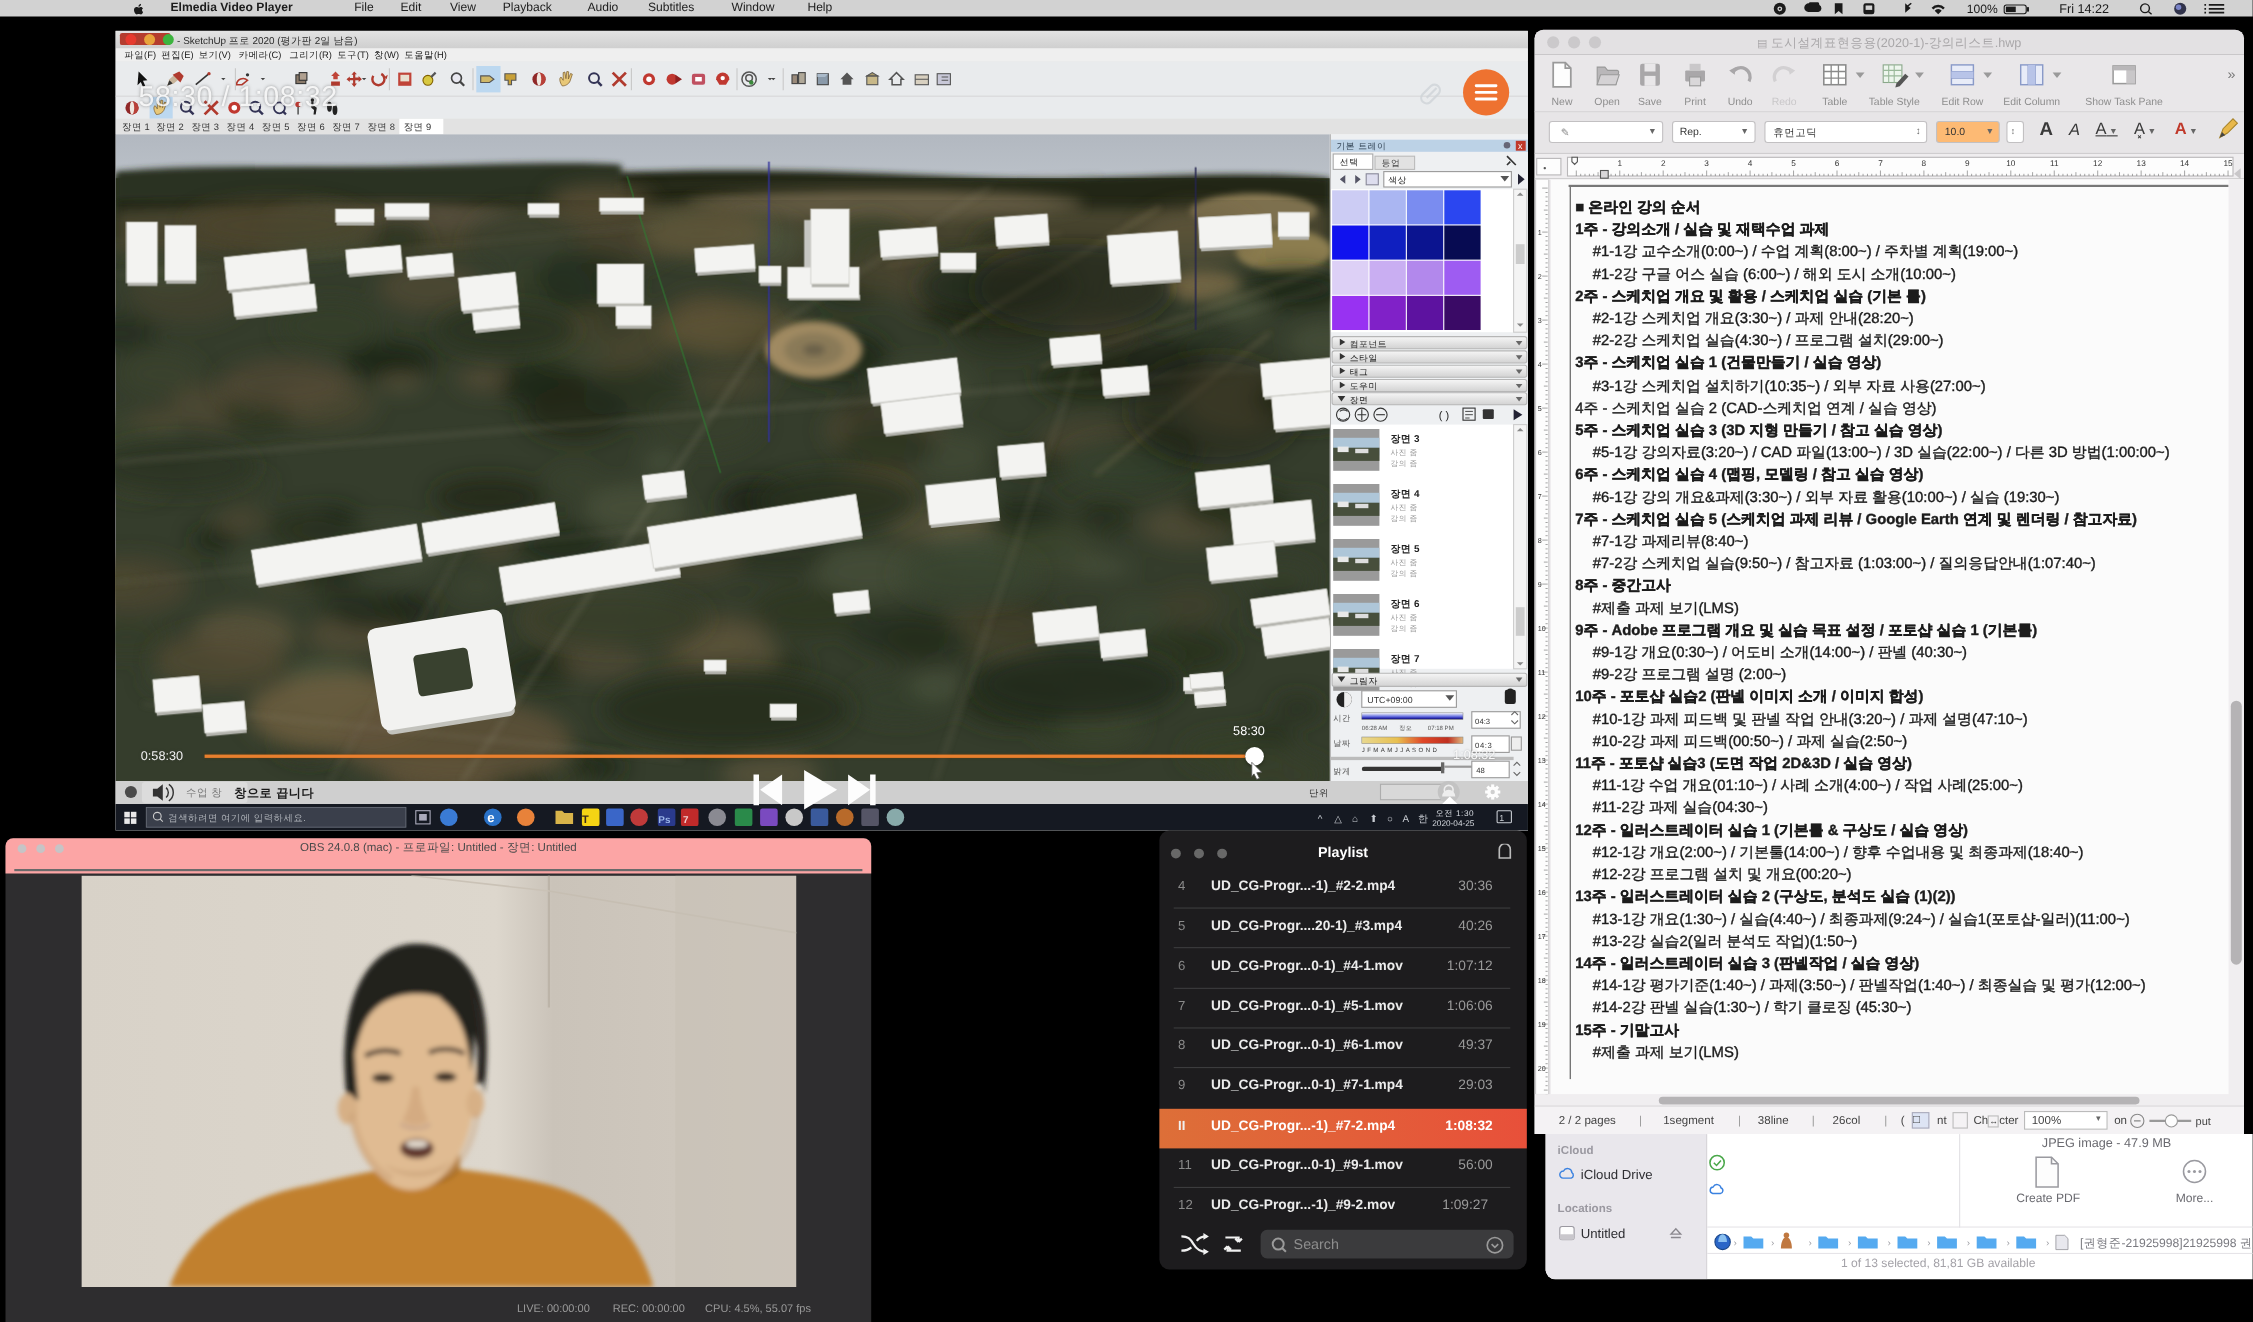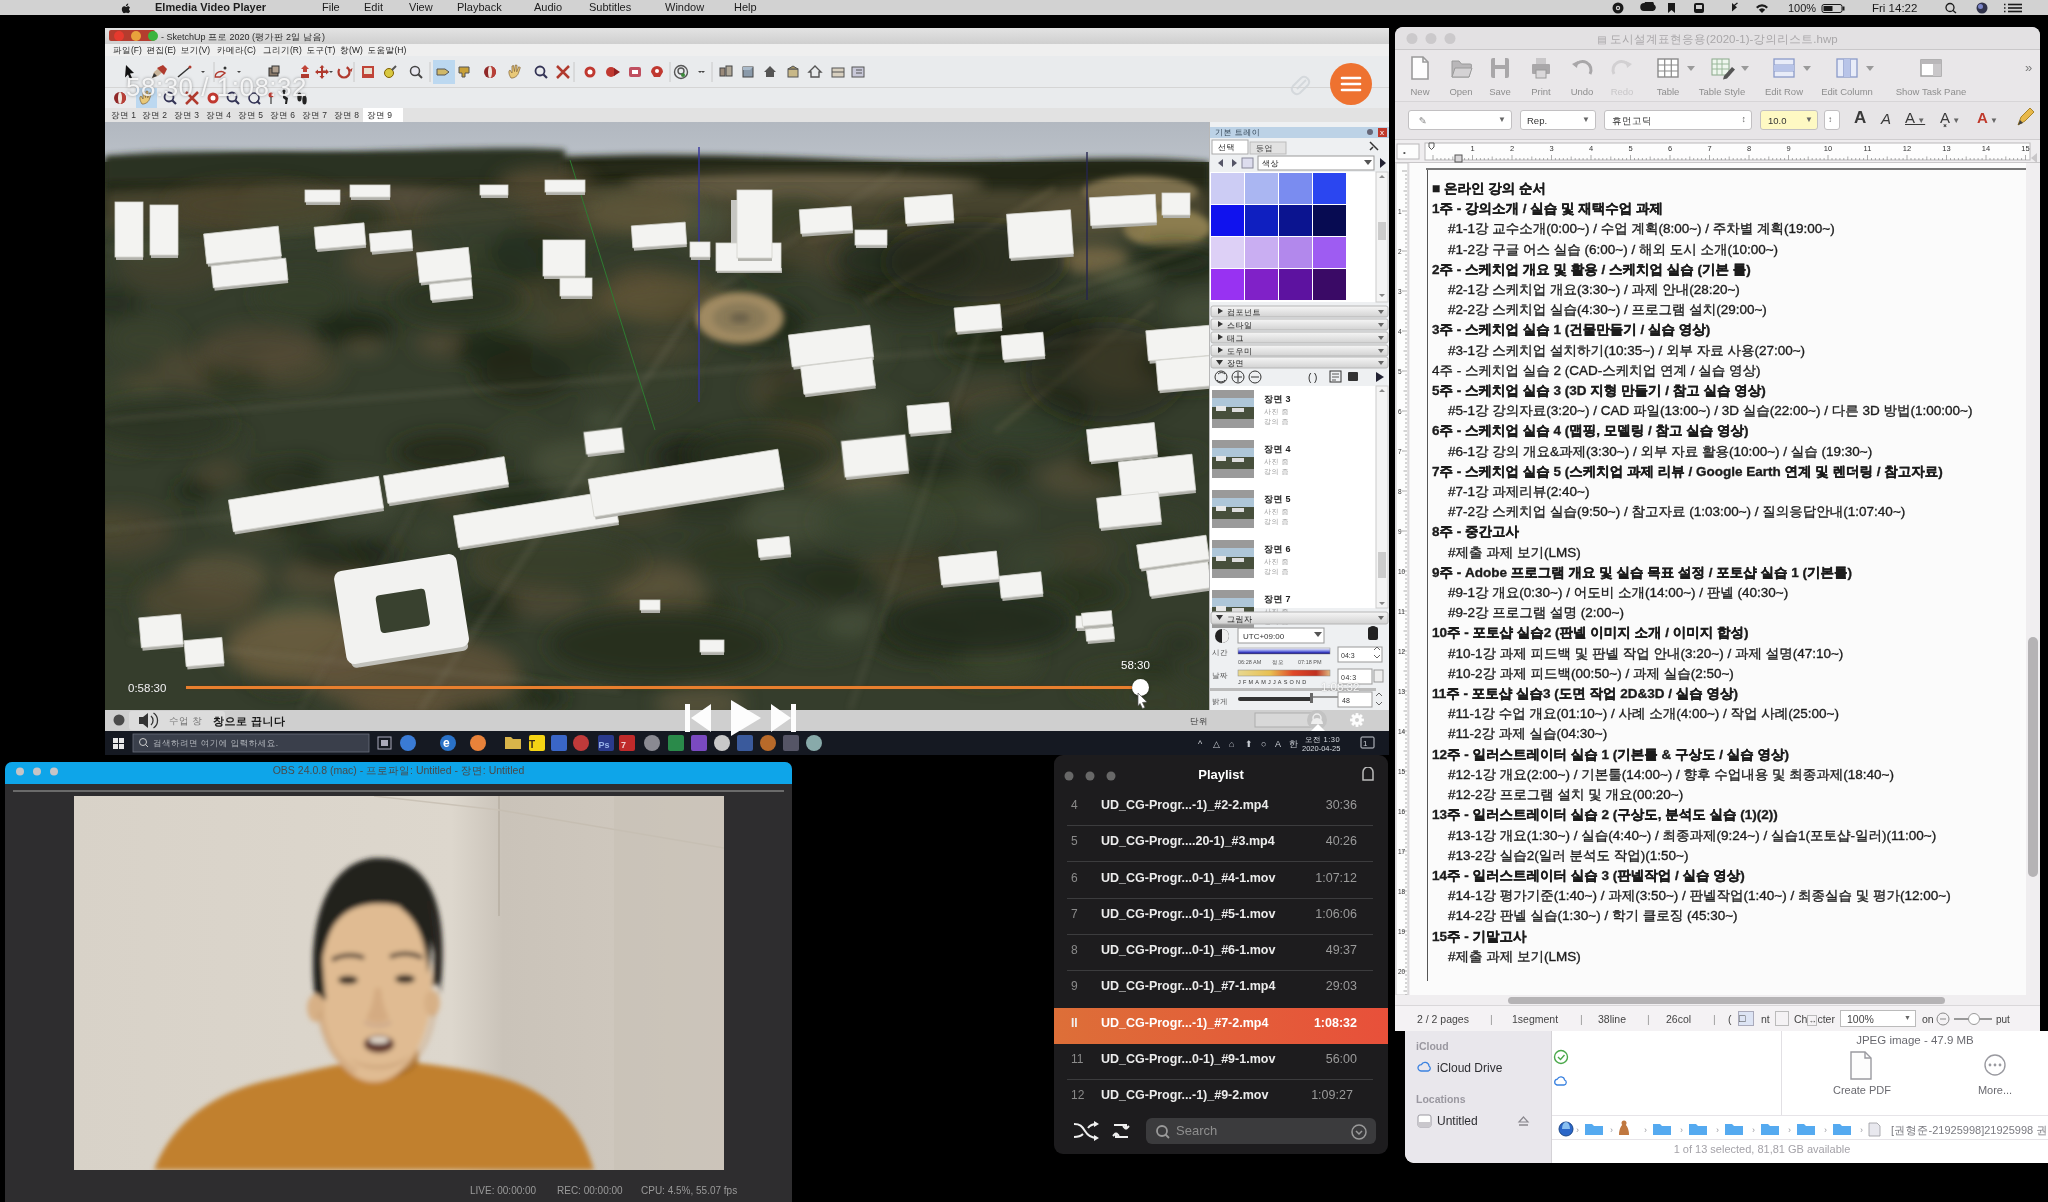--- a/index.html
+++ b/index.html
@@ -14,21 +14,21 @@
 #su-menu{left:0;top:16px;width:1284px;height:12px;background:#efefef;font-size:8.5px;color:#222;}
 #su-tb1{left:0;top:28px;width:1284px;height:32px;background:#e9ebed;border-bottom:1px solid #d5d5d5;}
 #su-tb2{left:0;top:60px;width:1284px;height:20px;background:#e9ebed;}
 #su-tabs{left:0;top:80px;width:1284px;height:14px;background:#e2e2e2;font-size:8.5px;color:#333;}
 #viewport{left:0;top:94px;width:1104px;height:616px;}
 #tray{left:1104px;top:94px;width:180px;height:633px;background:#f0f0f0;border-left:1px solid #b8b8b8;}
 #subbar{left:0;top:682px;width:1284px;height:21px;background:#d0d0d0;}
 #wtask{left:0;top:703px;width:1284px;height:24px;background:#161a22;}
 
 #obs{left:5px;top:762px;width:787px;height:440px;background:#2e2d2f;border-radius:7px 7px 0 0;}
-#obs-title{left:0;top:0;width:787px;height:22px;background:#0ea5e9;border-radius:7px 7px 0 0;font-size:10.5px;color:#4a4a4a;}
+#obs-title{left:0;top:0;width:787px;height:32px;background:#fca5a5;border-radius:7px 7px 0 0;font-size:10.5px;color:#4a4a4a;}
 
 #pl{left:1054px;top:755px;width:334px;height:399px;background:rgba(30,29,31,0.97);border-radius:9px;color:#e6e6e6;}
 
 #hwp{left:1395px;top:27px;width:645px;height:1004px;background:#e9e7e9;border-radius:8px 8px 0 0;}
 
 #finder{left:1405px;top:1031px;width:643px;height:132px;background:#fff;border-radius:0 0 0 9px;}
 .k{letter-spacing:0.5px;}
 </style></head>
 <body>
 <div id="stage">
@@ -1303,21 +1303,21 @@
         <span style="position:absolute;right:5px;top:4px;color:#666;font-size:8px">▼</span>
       </div>
       <div class="abs" style="left:125px;top:83px;width:76px;background:#fff;border:1px solid #c2c0c2;border-radius:3px;height:20px;font-size:9.5px;color:#333;">
         <span style="position:absolute;left:6px;top:4px">Rep.</span>
         <span style="position:absolute;right:5px;top:4px;color:#666;font-size:8px">▼</span>
       </div>
       <div class="abs" style="left:209px;top:83px;width:148px;background:#fff;border:1px solid #c2c0c2;border-radius:3px;height:20px;font-size:9.5px;color:#333;">
         <span style="position:absolute;left:7px;top:4px" class="k">휴먼고딕</span>
         <span style="position:absolute;right:5px;top:3px;color:#666;font-size:9px">↕</span>
       </div>
-      <div class="abs" style="left:365px;top:83px;width:58px;background:#fef9c3;border:1px solid #c2c0c2;border-radius:3px;height:20px;font-size:9.5px;color:#333;">
+      <div class="abs" style="left:365px;top:83px;width:58px;background:#fdba74;border:1px solid #c2c0c2;border-radius:3px;height:20px;font-size:9.5px;color:#333;">
         <span style="position:absolute;left:7px;top:4px">10.0</span>
         <span style="position:absolute;right:4px;top:4px;color:#666;font-size:8px">▼</span>
       </div>
       <div class="abs" style="left:429px;top:83px;width:16px;background:#fff;border:1px solid #c2c0c2;border-radius:3px;height:20px;font-size:9.5px;color:#333;">
         <span style="position:absolute;left:3px;top:4px;color:#666;font-size:8px">↕</span>
       </div>
       <div class="abs" style="left:459px;top:81px;font-size:17px;font-weight:bold;color:#3a3a3a">A</div>
       <div class="abs" style="left:486px;top:83px;font-size:15px;font-style:italic;color:#3a3a3a">A</div>
       <div class="abs" style="left:510px;top:82px;font-size:15px;text-decoration:underline;color:#3a3a3a">A<span style="font-size:8px;color:#666"> ▼</span></div>
       <div class="abs" style="left:545px;top:82px;font-size:15px;color:#3a3a3a">A͓<span style="font-size:8px;color:#666"> ▼</span></div>
@@ -1747,21 +1747,21 @@
           <div style="padding-left:16px;white-space:nowrap">#2-1강 스케치업 개요(3:30~) / 과제 안내(28:20~)</div>
           <div style="padding-left:16px;white-space:nowrap">#2-2강 스케치업 실습(4:30~) / 프로그램 설치(29:00~)</div>
           <div style="font-weight:bold;white-space:nowrap">3주 - 스케치업 실습 1 (건물만들기 / 실습 영상)</div>
           <div style="padding-left:16px;white-space:nowrap">#3-1강 스케치업 설치하기(10:35~) / 외부 자료 사용(27:00~)</div>
           <div style="font-weight:normal;white-space:nowrap">4주 - 스케치업 실습 2 (CAD-스케치업 연계 / 실습 영상)</div>
           <div style="font-weight:bold;white-space:nowrap">5주 - 스케치업 실습 3 (3D 지형 만들기 / 참고 실습 영상)</div>
           <div style="padding-left:16px;white-space:nowrap">#5-1강 강의자료(3:20~) / CAD 파일(13:00~) / 3D 실습(22:00~) / 다른 3D 방법(1:00:00~)</div>
           <div style="font-weight:bold;white-space:nowrap">6주 - 스케치업 실습 4 (맵핑, 모델링 / 참고 실습 영상)</div>
           <div style="padding-left:16px;white-space:nowrap">#6-1강 강의 개요&amp;과제(3:30~) / 외부 자료 활용(10:00~) / 실습 (19:30~)</div>
           <div style="font-weight:bold;white-space:nowrap">7주 - 스케치업 실습 5 (스케치업 과제 리뷰 / Google Earth 연계 및 렌더링 / 참고자료)</div>
-          <div style="padding-left:16px;white-space:nowrap">#7-1강 과제리뷰(2:40~)</div>
+          <div style="padding-left:16px;white-space:nowrap">#7-1강 과제리뷰(8:40~)</div>
           <div style="padding-left:16px;white-space:nowrap">#7-2강 스케치업 실습(9:50~) / 참고자료 (1:03:00~) / 질의응답안내(1:07:40~)</div>
           <div style="font-weight:bold;white-space:nowrap">8주 - 중간고사</div>
           <div style="padding-left:16px;white-space:nowrap">#제출 과제 보기(LMS)</div>
           <div style="font-weight:bold;white-space:nowrap">9주 - Adobe 프로그램 개요 및 실습 목표 설정 / 포토샵 실습 1 (기본툴)</div>
           <div style="padding-left:16px;white-space:nowrap">#9-1강 개요(0:30~) / 어도비 소개(14:00~) / 판넬 (40:30~)</div>
           <div style="padding-left:16px;white-space:nowrap">#9-2강 프로그램 설명 (2:00~)</div>
           <div style="font-weight:bold;white-space:nowrap">10주 - 포토샵 실습2 (판넬 이미지 소개 / 이미지 합성)</div>
           <div style="padding-left:16px;white-space:nowrap">#10-1강 과제 피드백 및 판넬 작업 안내(3:20~) / 과제 설명(47:10~)</div>
           <div style="padding-left:16px;white-space:nowrap">#10-2강 과제 피드백(00:50~) / 과제 실습(2:50~)</div>
           <div style="font-weight:bold;white-space:nowrap">11주 - 포토샵 실습3 (도면 작업 2D&amp;3D / 실습 영상)</div>

